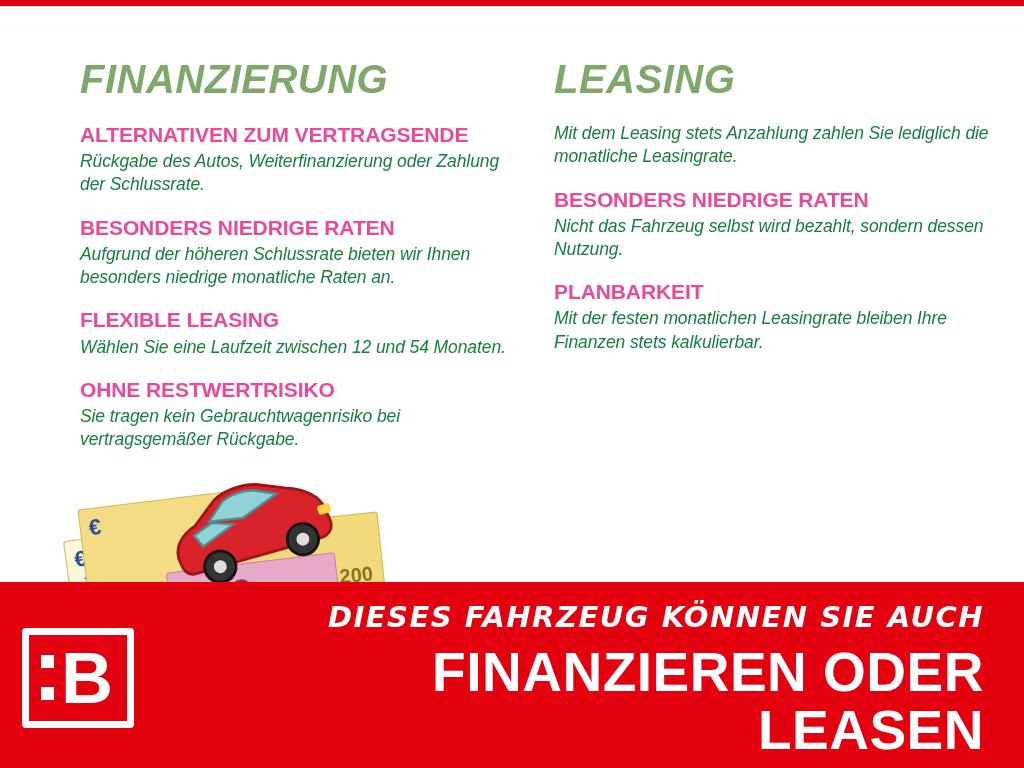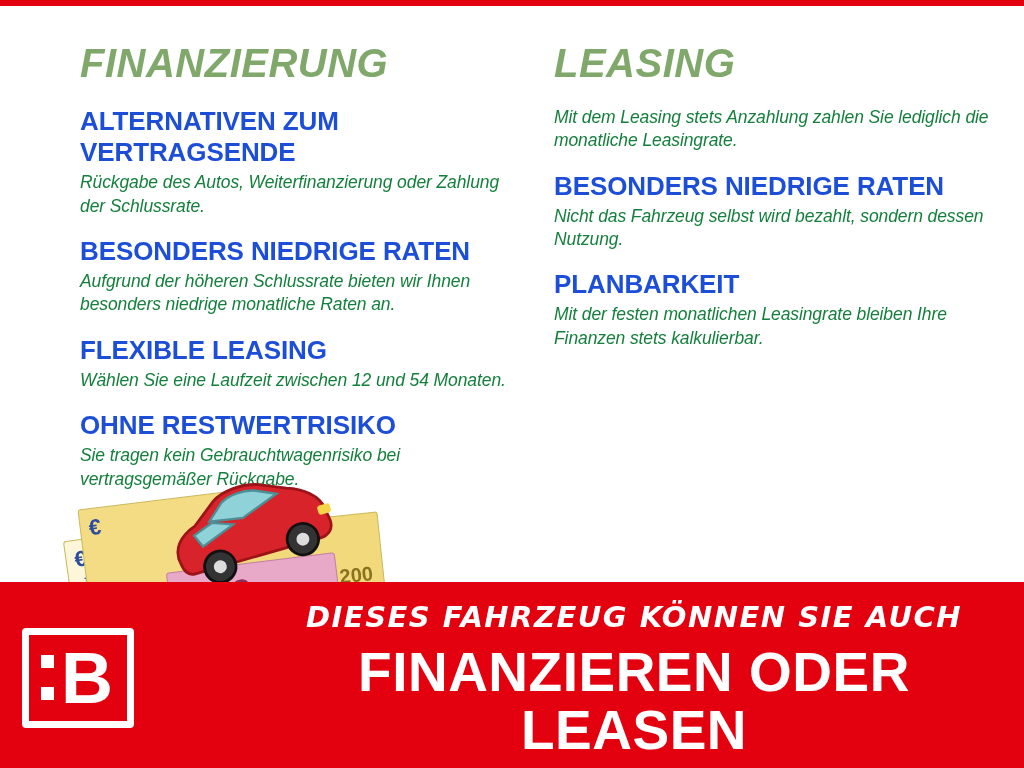--- a/index.html
+++ b/index.html
@@ -29,43 +29,43 @@
     position: absolute;
     bottom: 0; left: 0;
     width: 1024px;
     height: 6px;
     background: #e3000f;
   }
 
   
   .columns {
     position: absolute;
-    top: 42px;
+    top: 58px;
     left: 80px;
     width: 910px;
     display: flex;
     gap: 38px;
   }
   .col { width: 440px; }
 
   .col-title {
     font-size: 40px;
     font-weight: bold;
     font-style: italic;
     color: #7fa86a;
     letter-spacing: 0.5px;
     line-height: 1.05;
     margin-bottom: 22px;
   }
 
   .block { margin-bottom: 18px; }
   .block-title {
-    font-size: 26px;
-    font-weight: bold;
-    color: #1d4ed8;
+    font-size: 21px;
+    font-weight: bold;
+    color: #ec4899;
     line-height: 1.2;
     margin-bottom: 3px;
     letter-spacing: -0.1px;
   }
   .block-text {
     font-size: 17.5px;
     color: #15803d;
     line-height: 1.33;
     letter-spacing: -0.1px;
     font-style: italic;
@@ -78,21 +78,21 @@
     bottom: 6px;
     width: 1024px;
     height: 180px;
     background: #e3000f;
   }
   .banner-text {
     position: absolute;
     right: 40px;
     top: 20px;
     width: 700px;
-    text-align: center;
+    text-align: right;
     color: #ffffff;
   }
   .banner-line1 {
     font-family: "DejaVu Sans", sans-serif;
     font-size: 29px;
     font-weight: bold;
     font-style: italic;
     letter-spacing: 1.5px;
     line-height: 1.1;
     margin-bottom: 10px;

